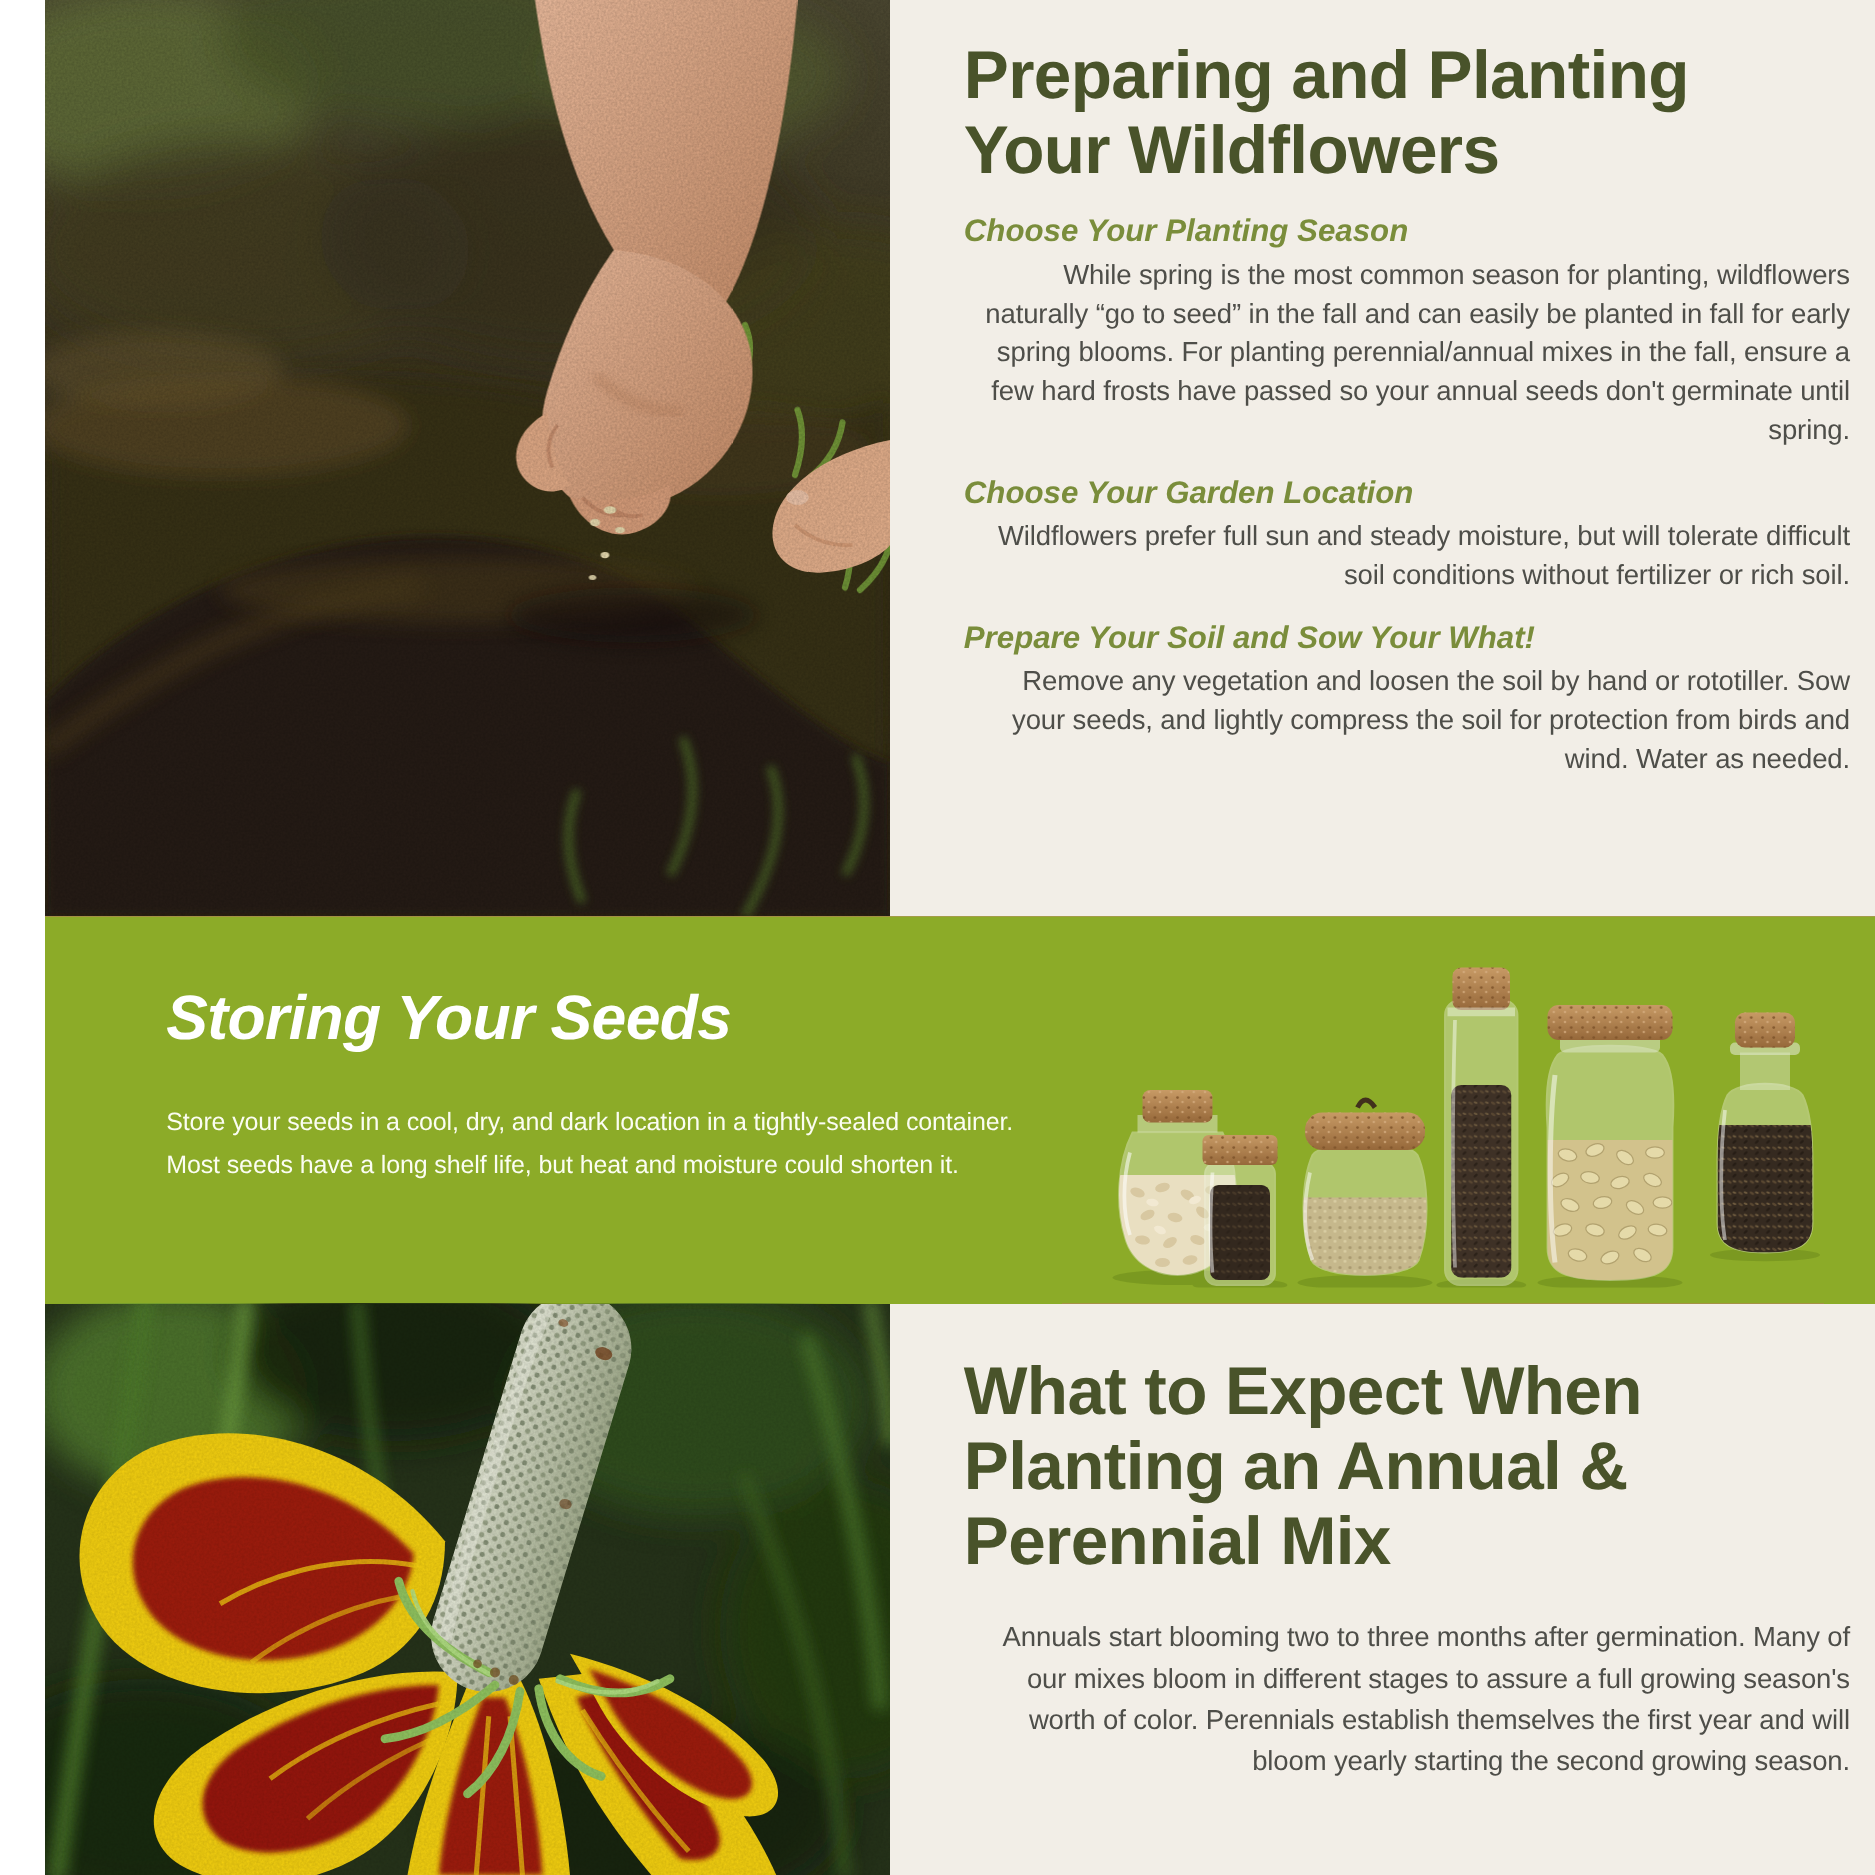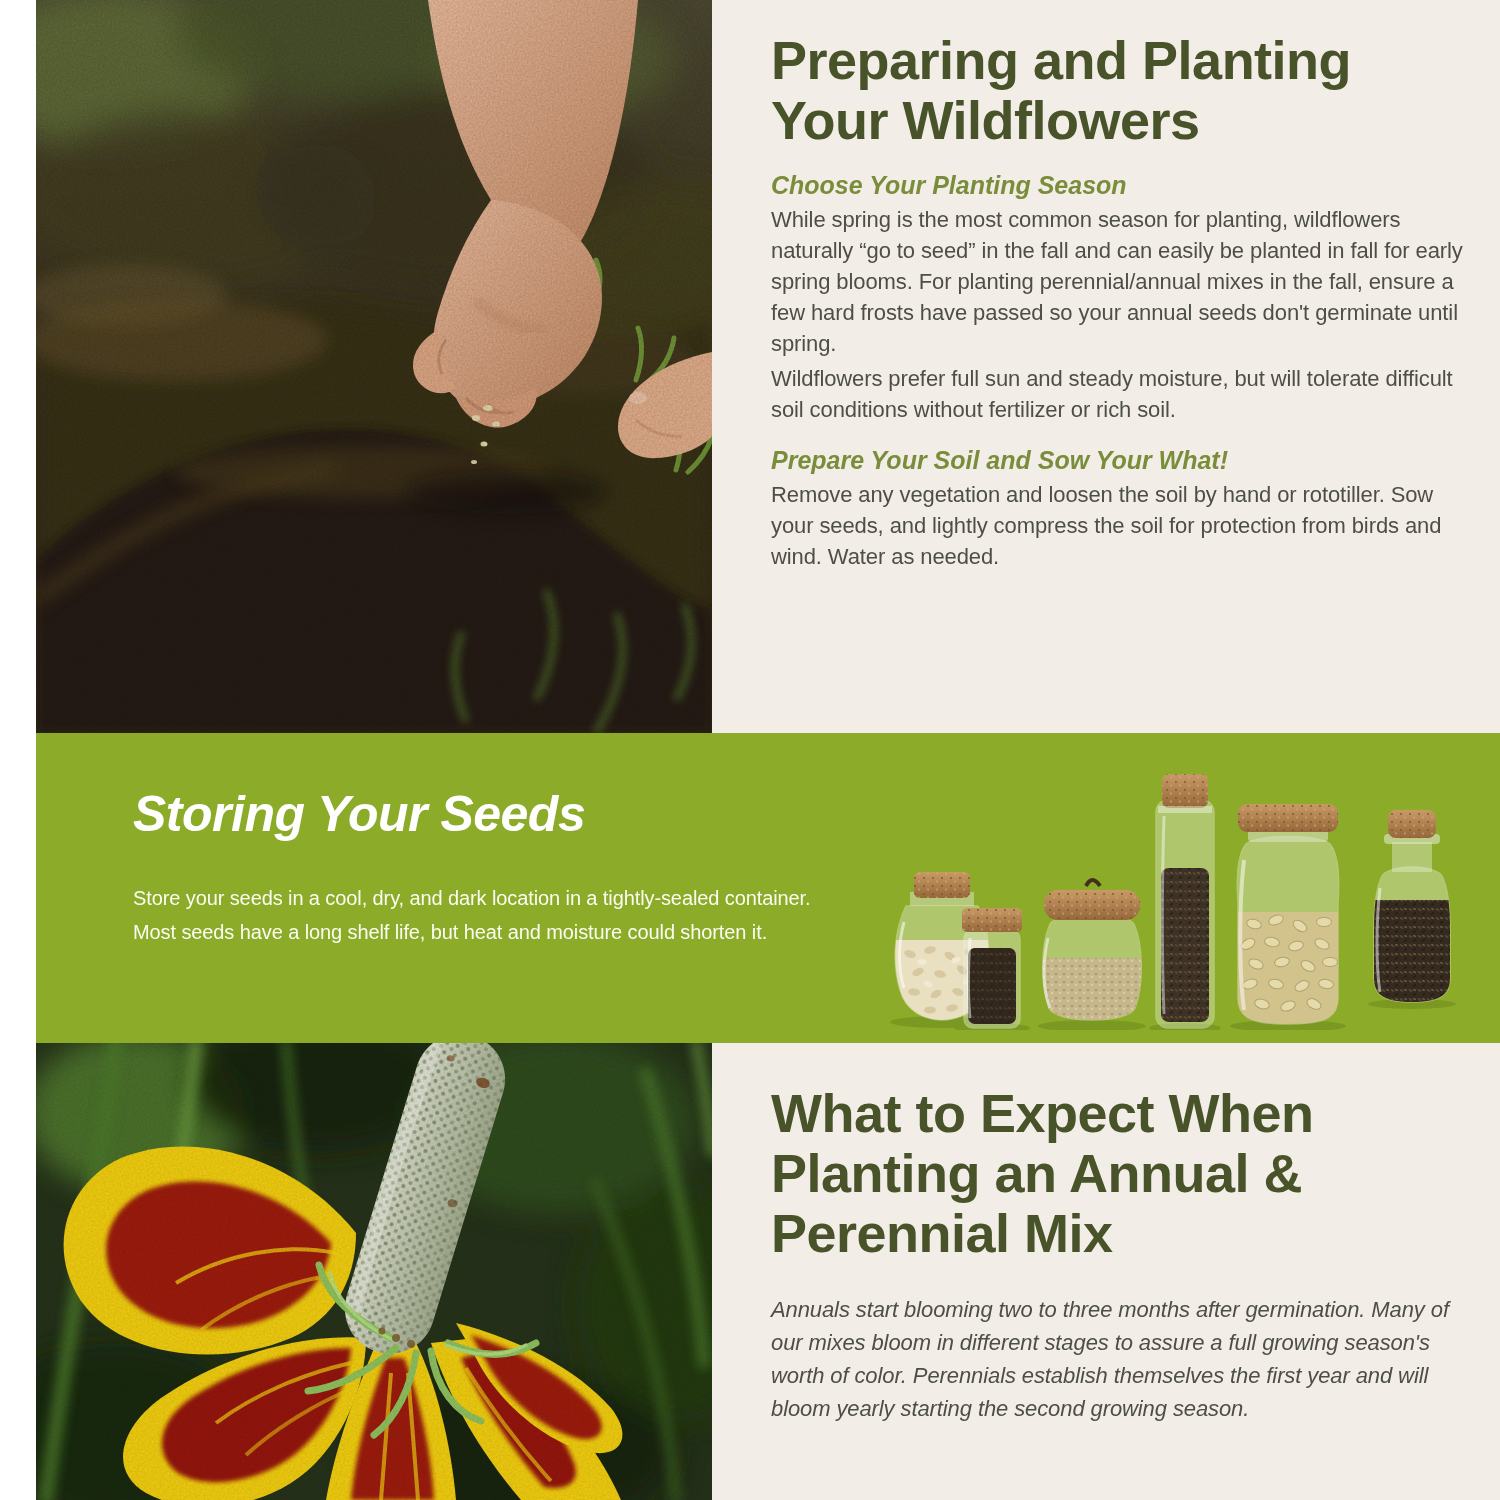--- a/index.html
+++ b/index.html
@@ -16,23 +16,23 @@
   .panel-bottom{left:676px;top:1043px;width:824px;height:457px;padding:40px 56px 0 59px;}
 
   h1.big{
     margin:0;font-size:54px;line-height:60px;font-weight:700;
     color:#49532a;letter-spacing:-0.5px;white-space:pre-line;
   }
   .subhead{
     margin:20px 0 0 0;font-size:25px;line-height:30px;font-weight:700;color:#7a8d3b;font-style:italic;
   }
   .bodytext{
-    margin:4px 0 0 0;font-size:22px;line-height:31px;color:#4e4e49;letter-spacing:-0.1px;
-  }
-  .panel-bottom .bodytext{margin-top:30px;line-height:33px;font-style:italic;}
+    margin:4px 0 0 0;font-size:22px;line-height:31px;color:#4e4e49;letter-spacing:-0.1px;text-align:right;
+  }
+  .panel-bottom .bodytext{margin-top:30px;line-height:33px;}
 
   .band{position:absolute;left:0;top:733px;width:1500px;height:310px;background:#8cab28;}
   .band-text{position:absolute;left:97px;top:54px;width:680px;}
   .band-text h1{
     margin:0;font-size:50px;line-height:54px;font-weight:700;color:#ffffff;letter-spacing:-0.5px;font-style:italic;
   }
   .band-text p{
     margin:40px 0 0 0;font-size:20px;line-height:34px;color:#fbfdf2;letter-spacing:-0.1px;
   }
   .jars{position:absolute;left:850px;top:39px;width:580px;height:258px;line-height:0;}
@@ -125,20 +125,21 @@
     </svg>
   </div>
 
   <section class="panel panel-top">
     <h1 class="big">Preparing and Planting
 Your Wildflowers</h1>
 
     <h2 class="subhead">Choose Your Planting Season</h2>
     <p class="bodytext">While spring is the most common season for planting, wildflowers naturally “go to seed” in the fall and can easily be planted in fall for early spring blooms. For planting perennial/annual mixes in the fall, ensure a few hard frosts have passed so your annual seeds don't germinate until spring.</p>
 
+    <h2 class="subhead">Choose Your Garden Location</h2>
     <p class="bodytext">Wildflowers prefer full sun and steady moisture, but will tolerate difficult soil conditions without fertilizer or rich soil.</p>
 
     <h2 class="subhead">Prepare Your Soil and Sow Your What!</h2>
     <p class="bodytext">Remove any vegetation and loosen the soil by hand or rototiller. Sow your seeds, and lightly compress the soil for protection from birds and wind. Water as needed.</p>
   </section>
 
   <section class="band">
     <div class="band-text">
       <h1>Storing Your Seeds</h1>
       <p>Store your seeds in a cool, dry, and dark location in a tightly-sealed container. Most seeds have a long shelf life, but heat and moisture could shorten it.</p>

